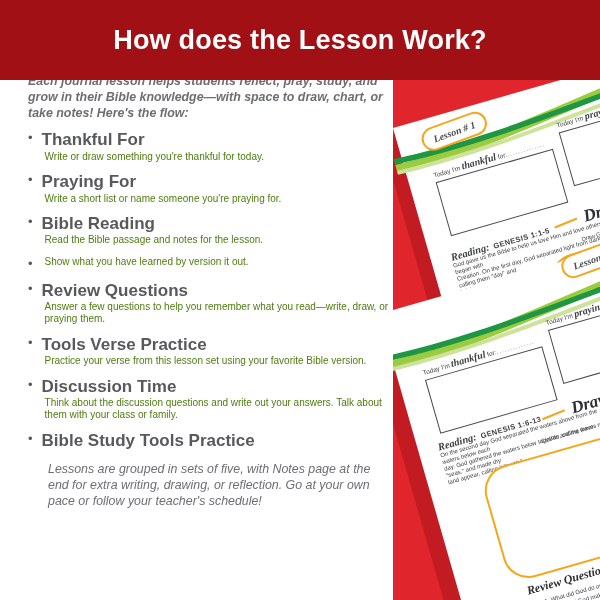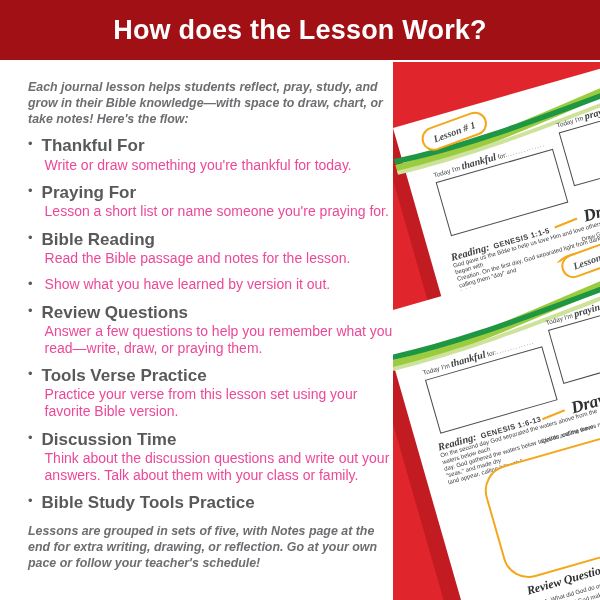--- a/index.html
+++ b/index.html
@@ -1,32 +1,32 @@
 <!DOCTYPE html>
 <html><head>
 <meta charset="utf-8">
 <style>
   * { margin:0; padding:0; box-sizing:border-box; }
   html,body { width:600px; height:600px; }
   body { font-family:"Liberation Sans", sans-serif; background:#fff; }
   .stage { position:relative; width:600px; height:600px; overflow:hidden; background:#fff; }
 
   
-  .header { position:absolute; left:0; top:0; width:600px; height:60px; background:#A01015;
+  .header { position:absolute; left:0; top:0; width:600px; height:80px; background:#A01015;
             display:flex; align-items:center; justify-content:center; z-index:5; }
   .header h1 { color:#fff; font-size:27px; font-weight:bold; letter-spacing:.2px; }
 
   
-  .content { position:absolute; left:28px; top:80px; width:366px; color:#808285; }
+  .content { position:absolute; left:28px; top:74px; width:366px; color:#808285; }
   .intro { font-size:12.4px; line-height:1.27; font-style:italic; font-weight:bold; color:#6D6E71; margin-bottom:9px; }
   .step { display:flex; gap:9px; margin-bottom:9.5px; }
   .bullet { color:#58595B; font-size:13px; line-height:1.2; }
   .step-label { font-weight:bold; color:#58595B; font-size:17px; line-height:1.2; }
-  .step-desc { color:#ec4899; font-size:14px; line-height:1.2; padding-left:3px; }
-  .outro { font-size:12.4px; line-height:1.27; font-style:italic; font-weight:bold; color:#6D6E71; margin-top:11px; }
+  .step-desc { color:#4d7c0f; font-size:10px; line-height:1.2; padding-left:3px; }
+  .outro { font-size:12.4px; line-height:1.27; font-style:italic; font-weight:normal; color:#6D6E71; margin-top:11px;margin-left:20px; }
 
   
   .preview { position:absolute; left:393px; top:62px; width:207px; height:538px;
              background:#E0262C; overflow:hidden; z-index:1; }
   .pshadow { position:absolute; background:#C21B22; transform:rotate(-16deg); transform-origin:0 0; }
   .s1 { left:-12px; top:76px; width:400px; height:330px; }
   .s2 { left:-28px; top:264px; width:400px; height:430px; }
   .card { position:absolute; width:400px; background:#fff; transform:rotate(-16deg);
           transform-origin:0 0; color:#3F4042; }
   .c1 { left:0; top:66px; height:330px; }
@@ -83,21 +83,21 @@
         <span class="bullet">•</span>
         <div>
             <div class="step-label">Thankful For</div>
              <div class="step-desc">Write or draw something you're thankful for today.</div>
           </div>
       </div>
       <div class="step">
         <span class="bullet">•</span>
         <div>
             <div class="step-label">Praying For</div>
-             <div class="step-desc">Lesson a short list or name someone you're praying for.</div>
+             <div class="step-desc">Write a short list or name someone you're praying for.</div>
           </div>
       </div>
       <div class="step">
         <span class="bullet">•</span>
         <div>
             <div class="step-label">Bible Reading</div>
              <div class="step-desc">Read the Bible passage and notes for the lesson.</div>
           </div>
       </div>
       <div class="step">

